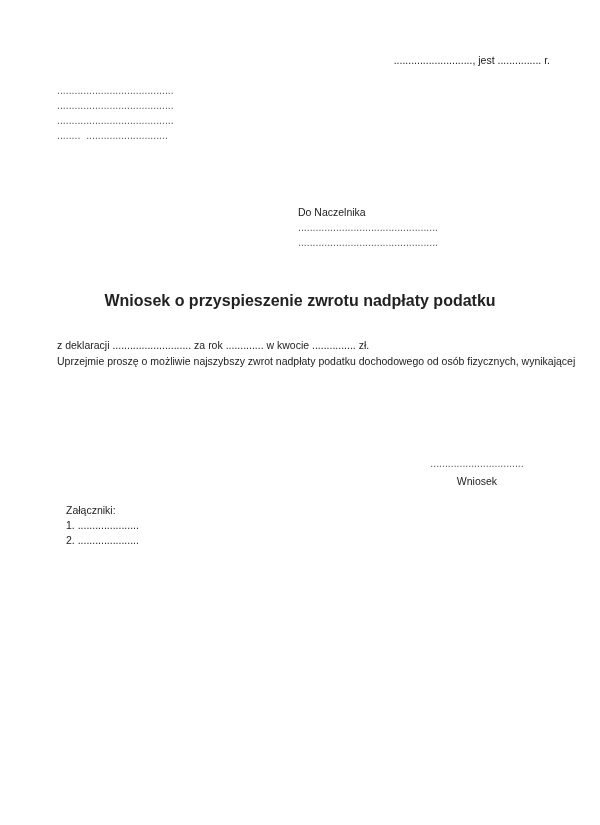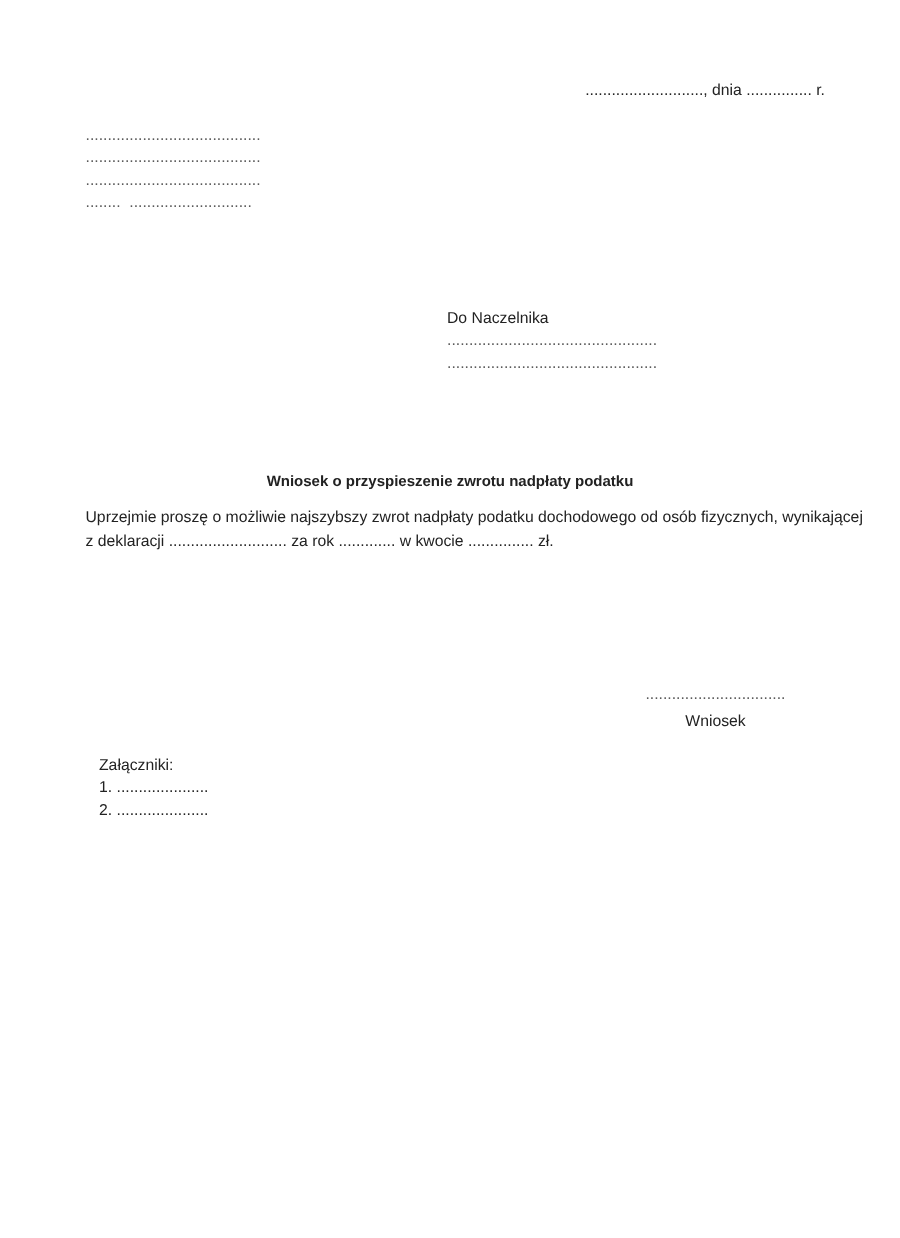--- a/index.html
+++ b/index.html
@@ -33,25 +33,25 @@
   .recipient {
     position: absolute;
     left: 298px;
     top: 205px;
     line-height: 15px;
   }
   .recipient .dots { color: #5a5a5a; white-space: pre; }
   .doc-title {
     position: absolute;
     left: 0;
-    top: 316px;
+    top: 292px;
     width: 100%;
     text-align: center;
     font-weight: bold;
-    font-size: 10px;
+    font-size: 16px;
   }
   .body-text {
     position: absolute;
     left: 57px;
     top: 338px;
     width: 492px;
     line-height: 15.5px;
   }
   .signature {
     position: absolute;
@@ -69,40 +69,40 @@
     top: 503px;
     line-height: 15px;
   }
   .line { white-space: pre; }
 </style>
 </head>
 <body>
 
 <div class="page">
 
-  <div class="date-line line">..........................., dnia ............... r.</div>
+  <div class="date-line line">..........................., jest ............... r.</div>
 
   <div class="sender">
     <div class="dots line">........................................</div>
     <div class="dots line">........................................</div>
     <div class="dots line">........................................</div>
     <div class="dots line">........  ............................</div>
   </div>
 
   <div class="recipient">
     <div class="line">Do Naczelnika</div>
     <div class="dots line">................................................</div>
     <div class="dots line">................................................</div>
   </div>
 
   <div class="doc-title">Wniosek o przyspieszenie zwrotu nadpłaty podatku</div>
 
   <div class="body-text">
+    <div class="line">z deklaracji ........................... za rok ............. w kwocie ............... zł.</div>
     <div class="line">Uprzejmie proszę o możliwie najszybszy zwrot nadpłaty podatku dochodowego od osób fizycznych, wynikającej</div>
-    <div class="line">z deklaracji ........................... za rok ............. w kwocie ............... zł.</div>
   </div>
 
   <div class="signature">
     <div class="dots line">................................</div>
     <div class="sig-label line">Wniosek</div>
   </div>
 
   <div class="attachments">
     <div class="line">Załączniki:</div>
     <div class="line">1. .....................</div>

